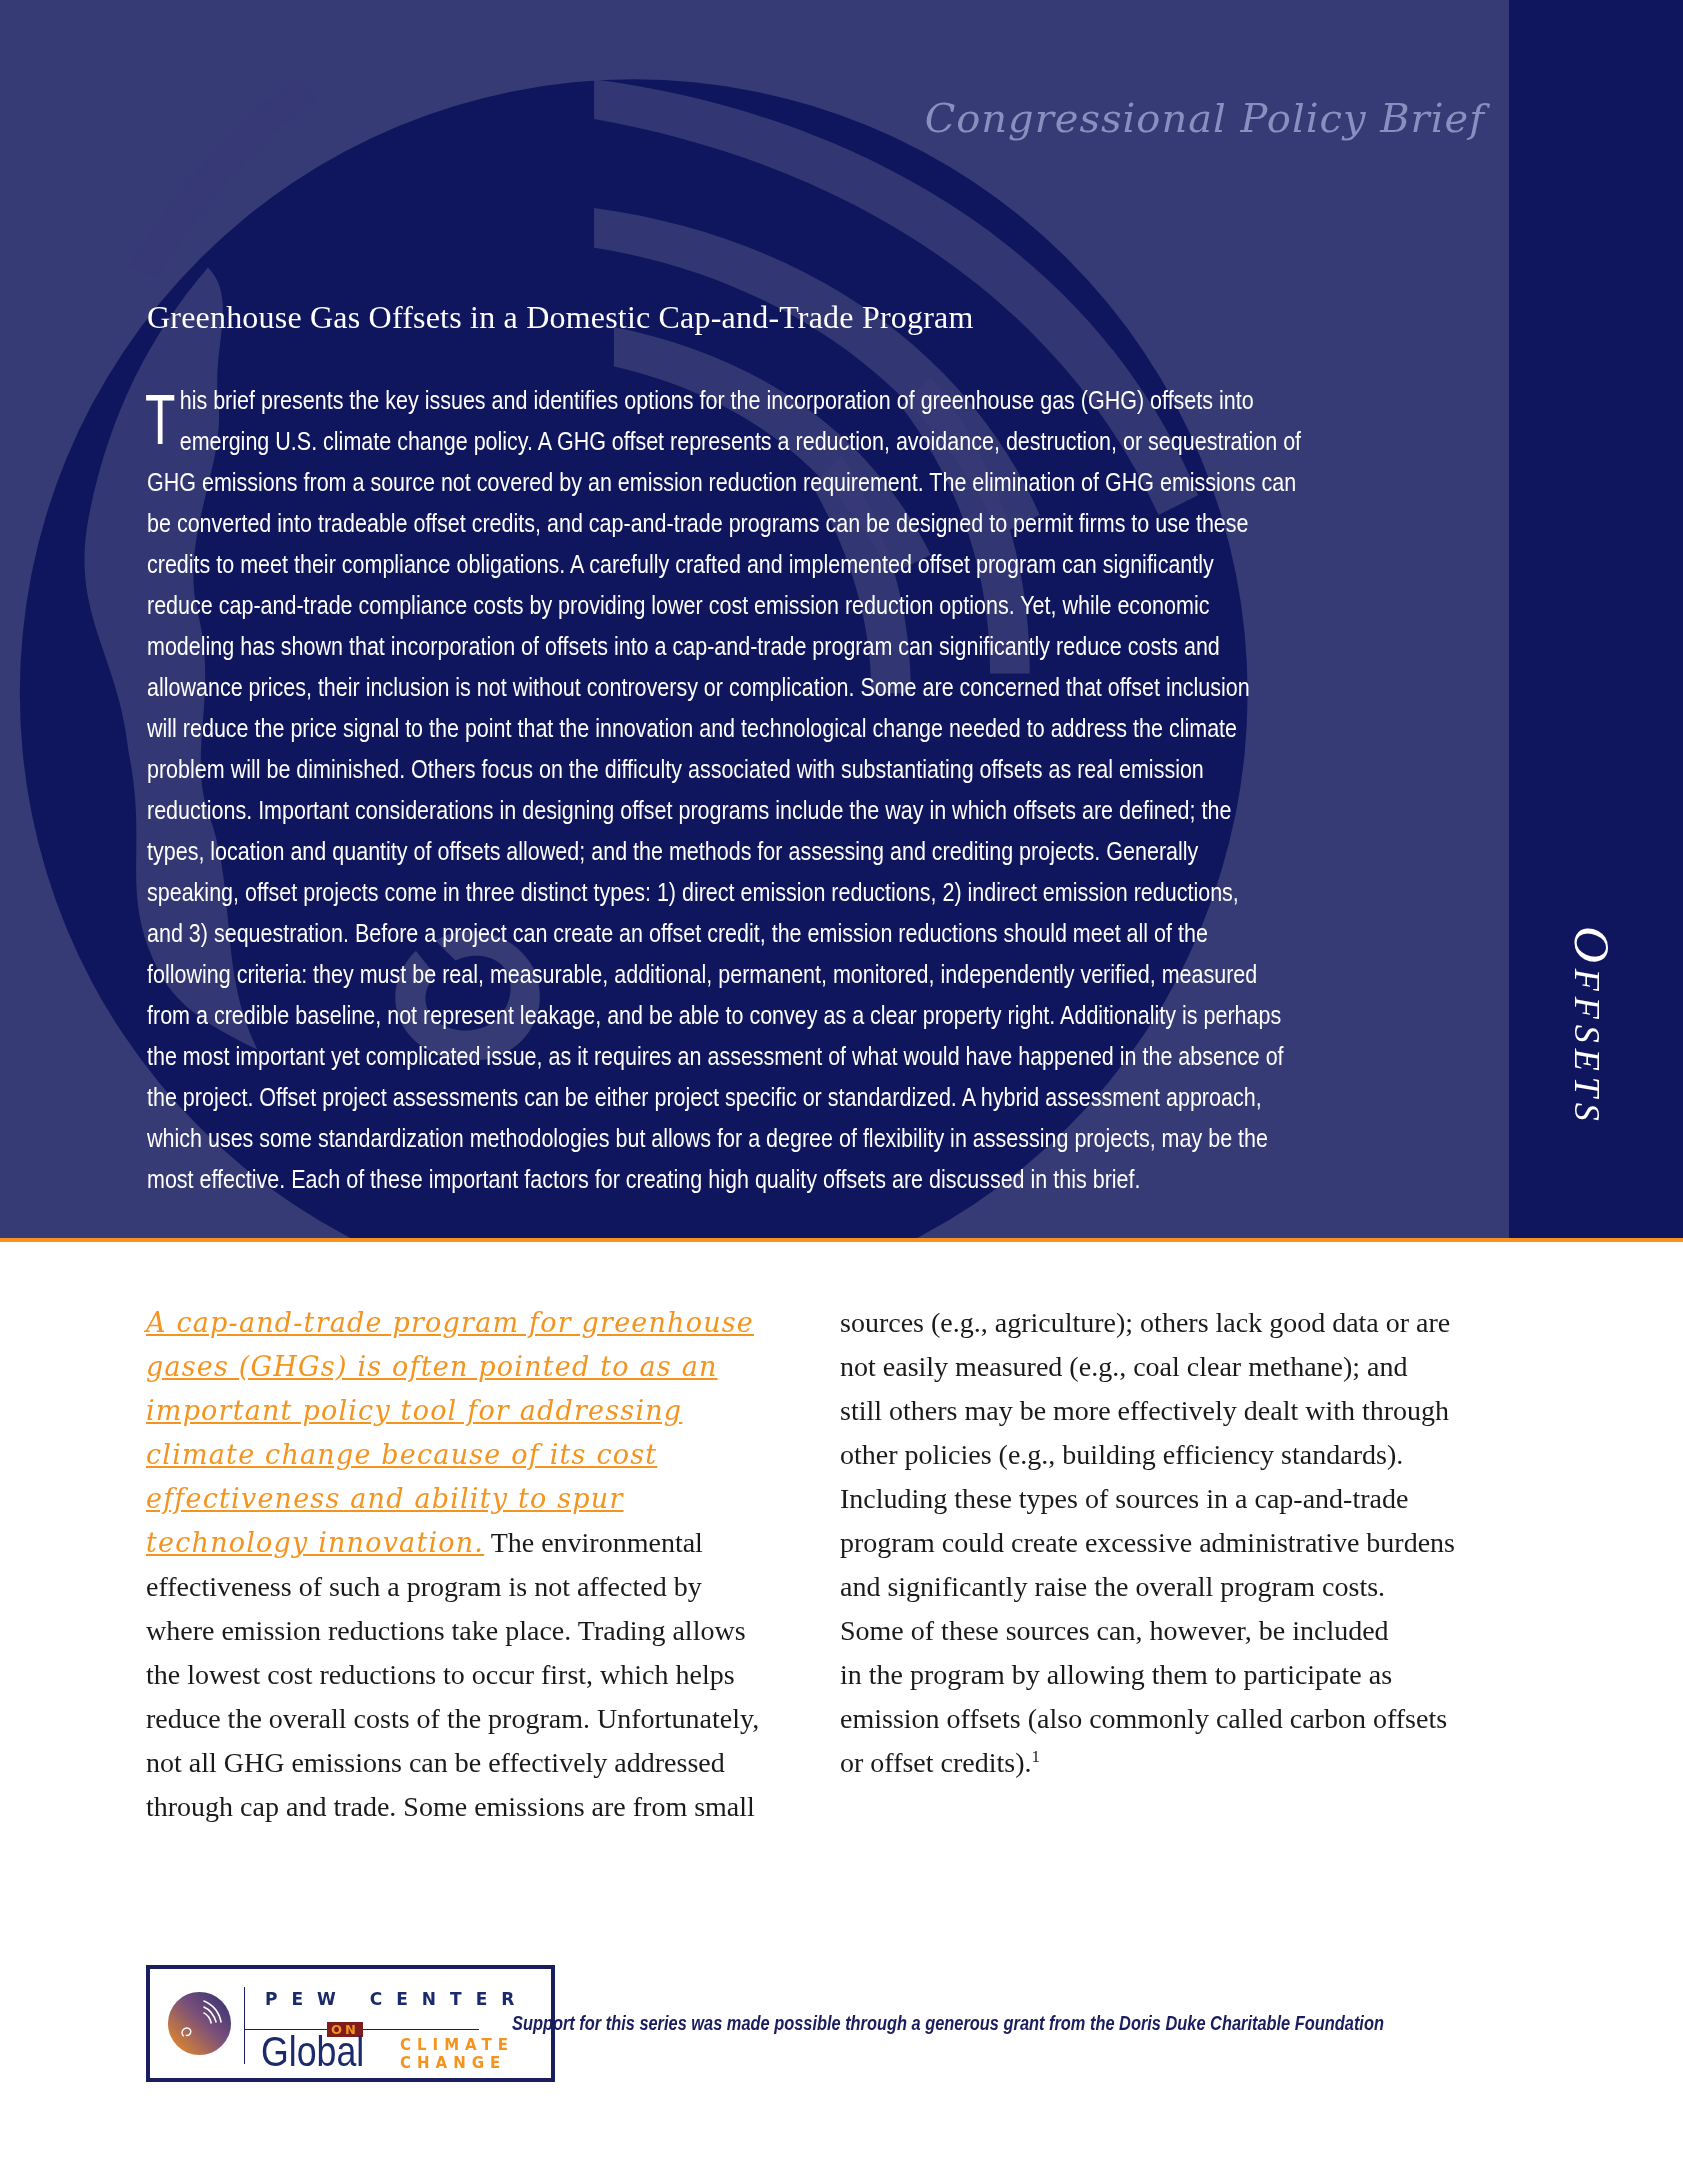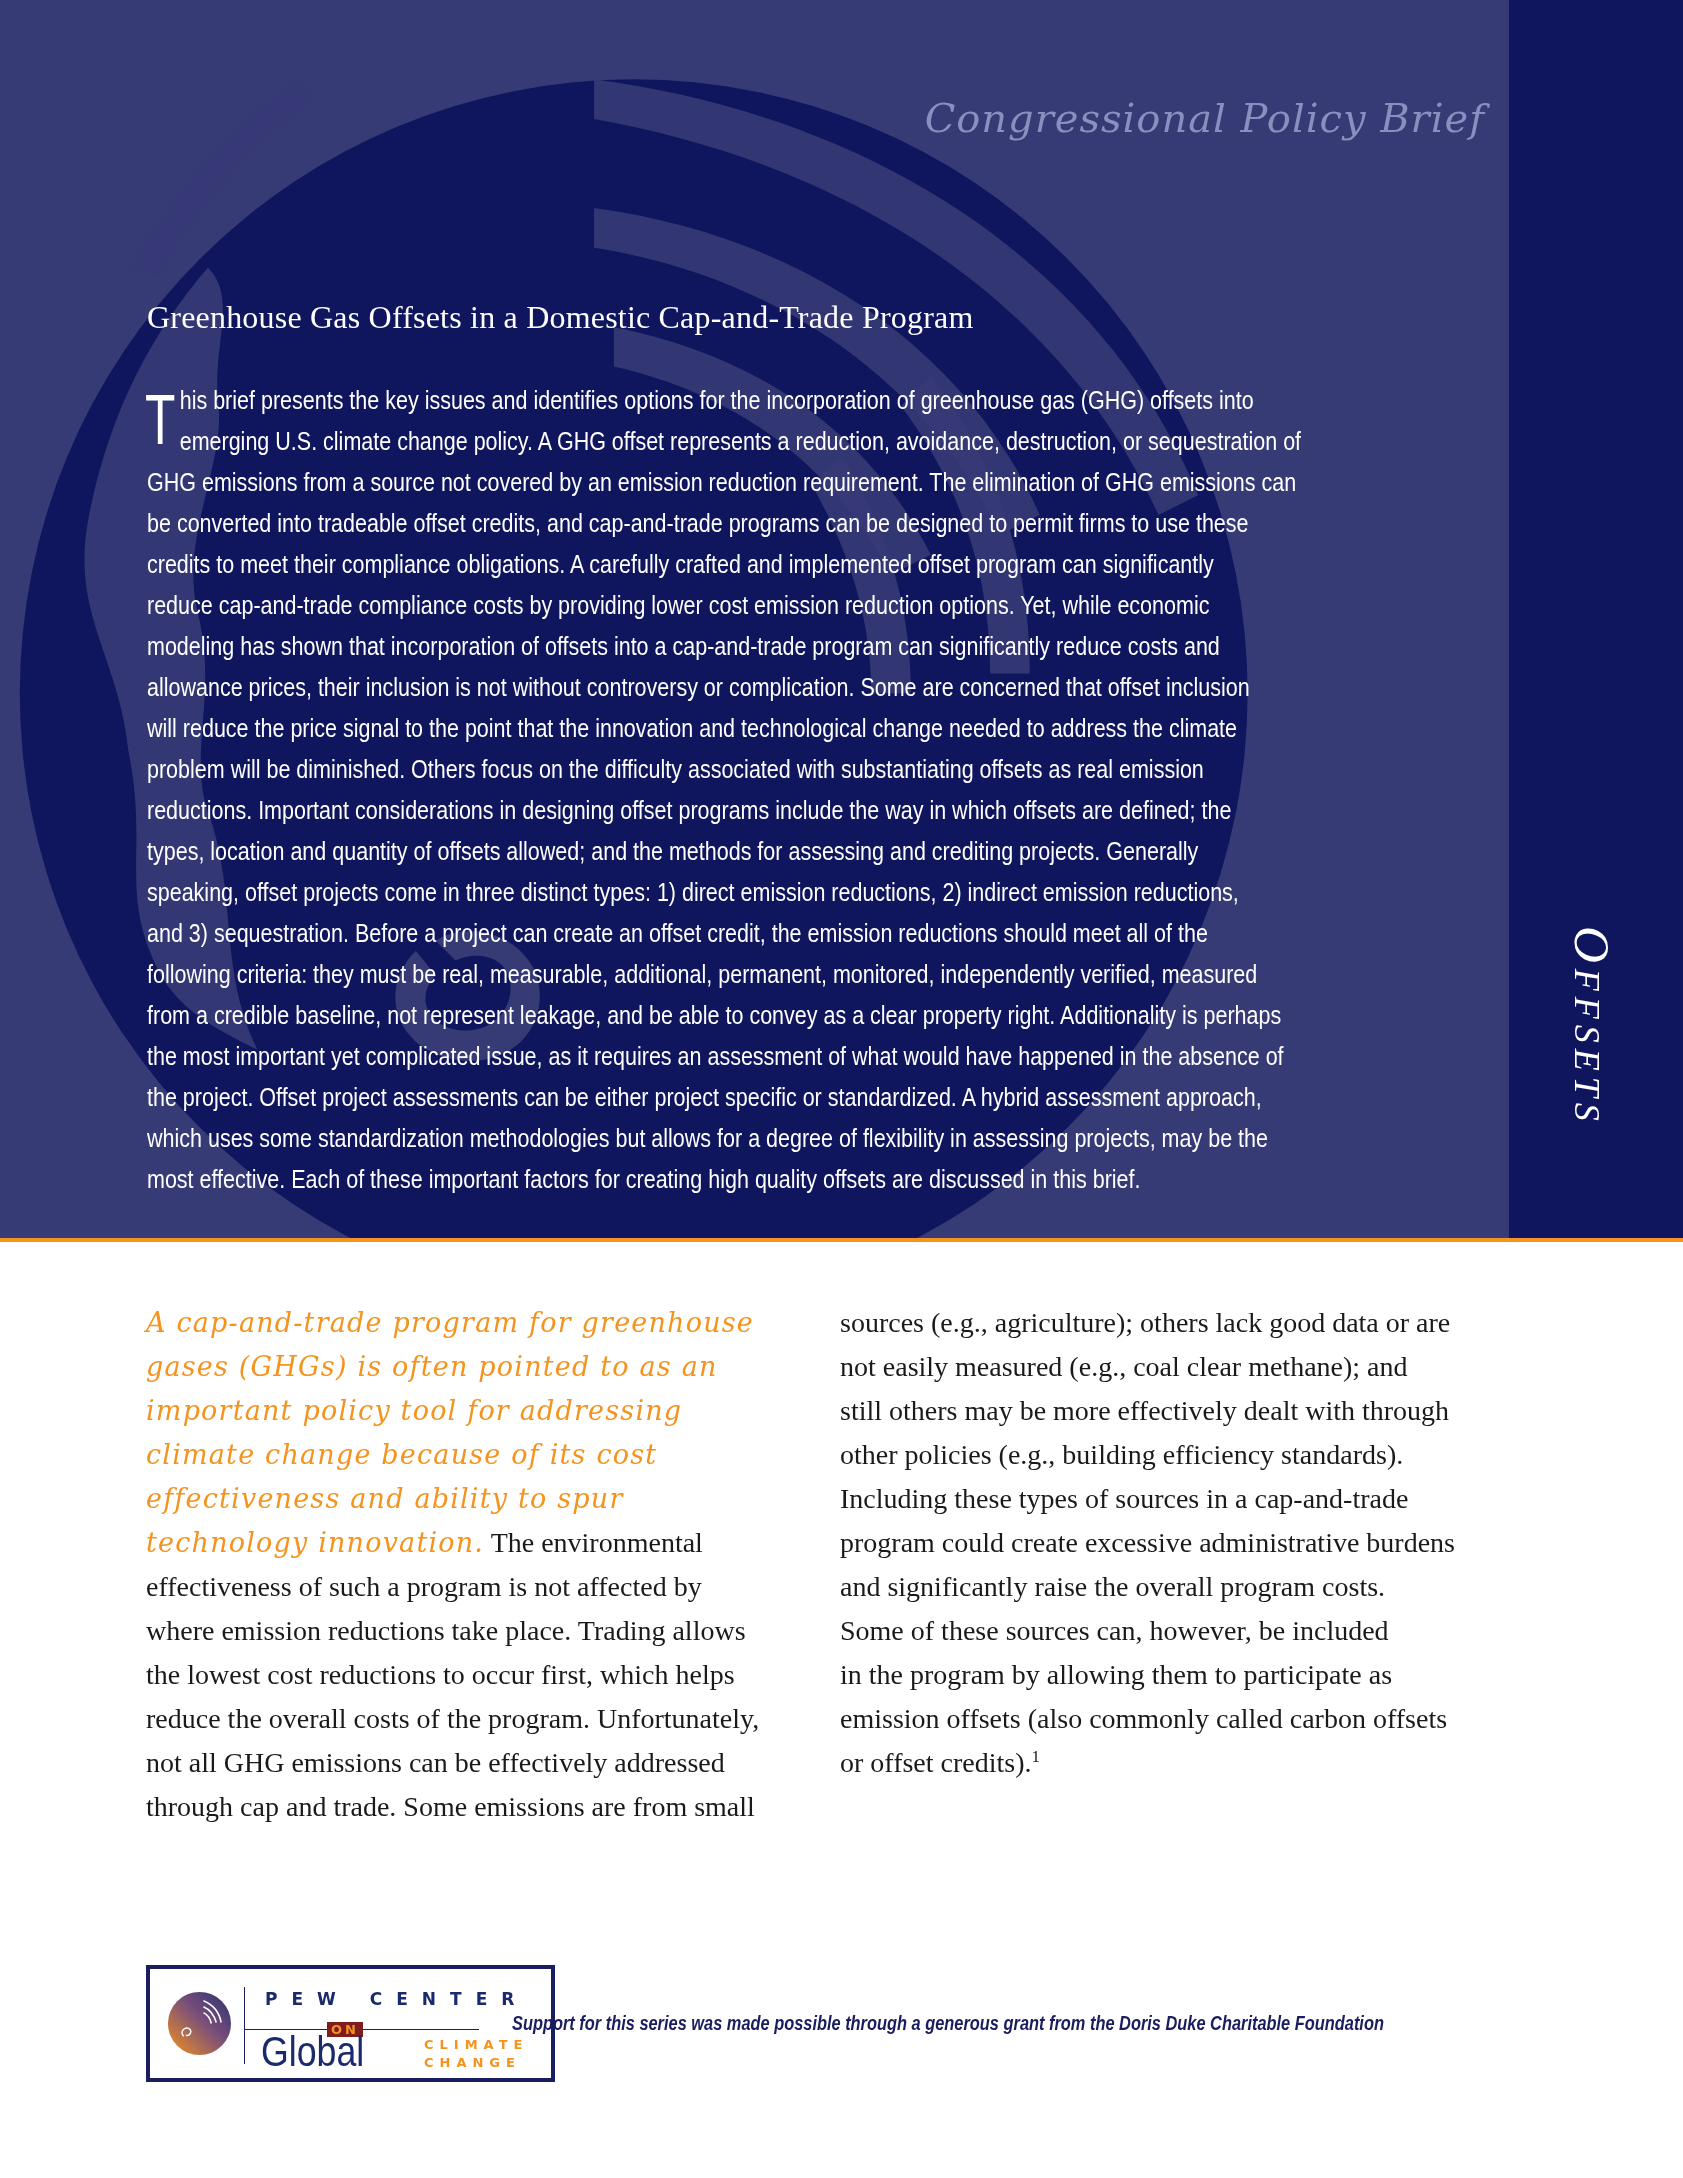--- a/index.html
+++ b/index.html
@@ -13,29 +13,29 @@
   .intro { position:absolute; left:147px; top:380px; width:1337px; font-family:"Liberation Sans Narrow","Liberation Sans", sans-serif; font-size:25px; color:#ffffff; line-height:41px; }
   .intro .ln { display:block; white-space:nowrap; transform-origin:left; transform:scaleX(0.86); }
   .intro .dropcap { position:absolute; left:-2px; top:4px; font-size:71px; line-height:71px; font-family:"Liberation Sans", sans-serif; transform:scaleX(0.7); transform-origin:left; }
   .intro .ln.indent { padding-left:38px; }
   .offsets { position:absolute; left:1552px; top:926px; width:69px; height:287px; }
   .offsets span { position:absolute; left:0; top:0; transform-origin:0 0; transform:translate(69px,0) rotate(90deg); font-family:"Liberation Serif", serif; font-style:italic; color:#ffffff; font-size:51px; letter-spacing:6px; white-space:nowrap; font-variant:small-caps; }
   .col { position:absolute; top:1301px; font-family:"Liberation Serif", serif; font-size:28px; color:#1a1a1a; line-height:44px; }
   .col .ln { display:block; white-space:nowrap; }
   .col1 { left:146px; width:653px; }
   .col2 { left:840px; width:653px; }
-  .pull { font-family:"DejaVu Serif", serif; font-style:italic; color:#f4931e; font-size:27px; letter-spacing:1.2px; }
+  .pull { font-family:"DejaVu Serif", serif; font-style:italic; color:#f4931e; font-size:27px; letter-spacing:1.2px;text-decoration:underline; }
   sup { font-size:17px; line-height:0; vertical-align:super; }
   .logo { position:absolute; left:146px; top:1965px; width:409px; height:117px; border:4px solid #1a1d5e; box-sizing:border-box; background:#fff; }
   .logo .vline { position:absolute; left:94px; top:18px; width:1px; height:77px; background:#1a1d5e; }
   .logo .pew { position:absolute; left:115px; top:20px; font-family:"DejaVu Sans", sans-serif; font-weight:bold; font-size:17px; letter-spacing:14px; color:#1a2a6c; white-space:nowrap; }
   .logo .hline { position:absolute; left:95px; top:60px; width:234px; height:1px; background:#1a1d5e; }
   .logo .on { position:absolute; left:177px; top:53px; background:#7f1d1d; padding:0 4px; font-family:"DejaVu Sans", sans-serif; font-weight:bold; font-size:13px; letter-spacing:3px; color:#f4931e; }
   .logo .global { position:absolute; left:111px; top:61px; font-family:"Liberation Sans", sans-serif; font-size:42px; color:#1a2a6c; transform:scaleX(0.85); transform-origin:left; line-height:44px; }
-  .logo .climate { position:absolute; left:250px; top:67px; font-family:"DejaVu Sans", sans-serif; font-weight:bold; font-size:13px; letter-spacing:6px; color:#f4931e; line-height:18px;margin-left:24px; }
+  .logo .climate { position:absolute; left:250px; top:67px; font-family:"DejaVu Sans", sans-serif; font-weight:bold; font-size:15px; letter-spacing:6px; color:#f4931e; line-height:18px; }
   .logo .globe-mark { position:absolute; left:14px; top:20px; width:69px; height:69px; }
   .support { position:absolute; left:512px; top:2011px; font-family:"Liberation Sans", sans-serif; font-weight:bold; font-style:italic; font-size:21px; color:#1a1d5e; white-space:nowrap; transform:scaleX(0.78); transform-origin:left; }
 </style>
 </head>
 <body>
 
 <div class="band">
   <svg class="globe" viewBox="0 0 1524 1250" xmlns="http://www.w3.org/2000/svg">
     <circle cx="640" cy="700" r="620" fill="#10165d"></circle>
     <path d="M600 80 C 900 120, 1120 280, 1210 500 L 1170 520 C 1080 320, 880 170, 600 120 Z" fill="#363a75" opacity="0.9"></path>

